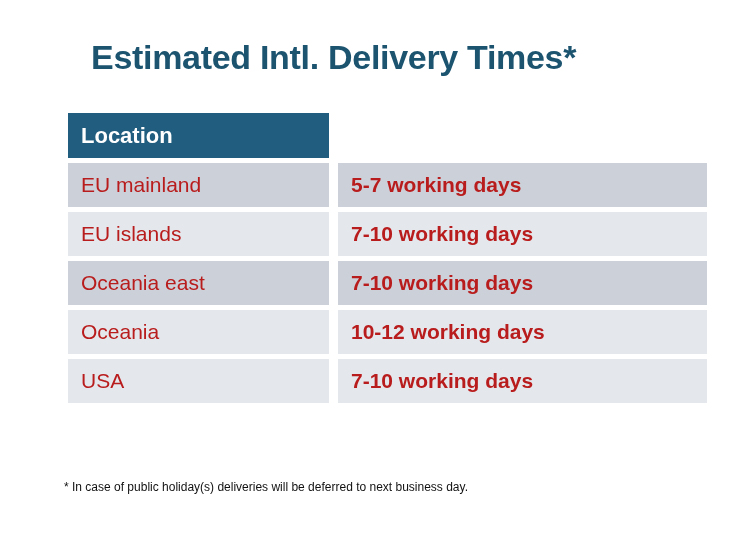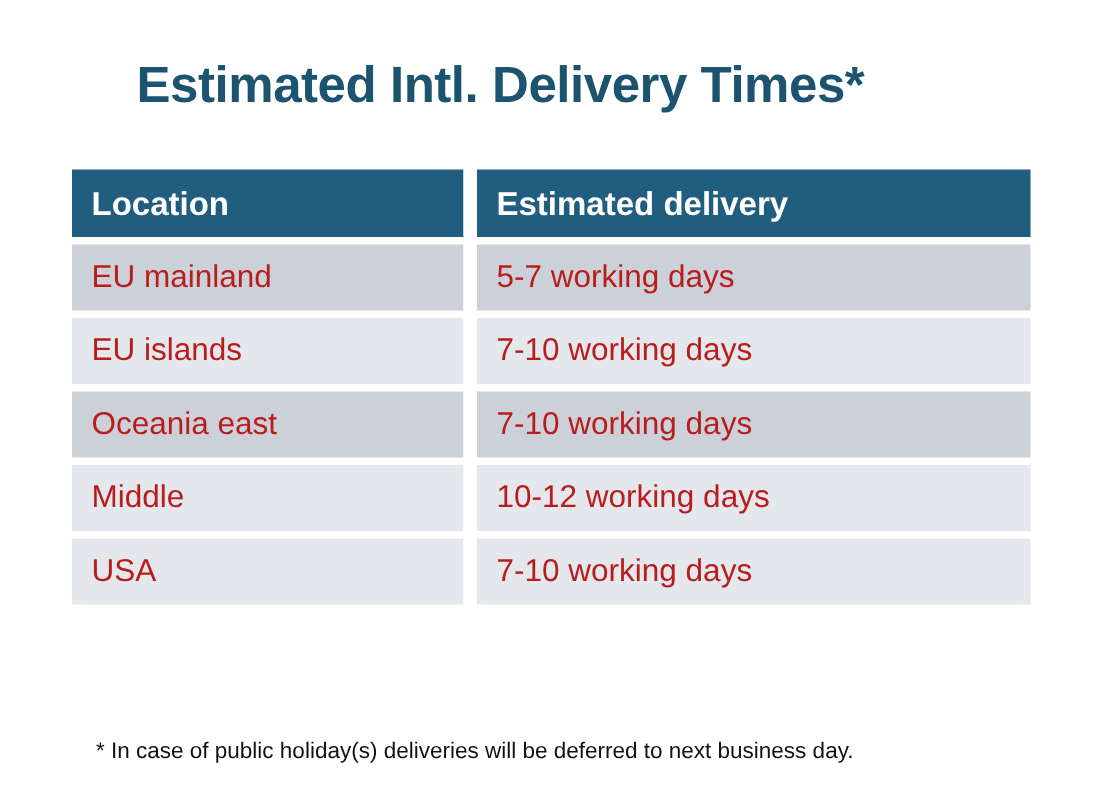--- a/index.html
+++ b/index.html
@@ -28,21 +28,21 @@
     font-size: 34px;
     font-weight: bold;
     color: #1c5470;
     letter-spacing: -0.3px;
     line-height: 42px;
     white-space: nowrap;
     margin-left: 39px;
   }
   .delivery-table {
     position: absolute;
-    left: 48px;
+    left: 68px;
     top: 113px;
     width: 639px;
     border-collapse: separate;
     border-spacing: 0;
   }
   .table-row {
     display: flex;
     width: 639px;
     margin-bottom: 5px;
   }
@@ -64,20 +64,21 @@
   }
   .cell-gap {
     width: 9px;
     flex: 0 0 9px;
     background: #ffffff;
     height: 44px;
   }
   .cell-delivery {
     width: 369px;
     flex: 0 0 369px;
+    font-weight: bold;
   }
   .header-row .cell {
     background: #215d7e;
     color: #ffffff;
     font-weight: bold;
     font-size: 22px;
     height: 45px;
   }
   .header-row .cell-gap {
     background: #ffffff;
@@ -87,39 +88,38 @@
     background: #ccd1d9;
   }
   .row-light .cell-location,
   .row-light .cell-delivery {
     background: #e4e8ec;
     text-align: right;
   }
   .footnote {
     position: absolute;
     left: 64px;
-    top: 492px;
-    font-size: 15px;
+    top: 480px;
+    font-size: 12px;
     color: #111111;
     white-space: nowrap;
   }
 </style>
 </head>
 <body>
 
 <div class="page">
 
   <div class="page-title">Estimated Intl. Delivery Times*</div>
 
   <div class="delivery-table">
 
     <div class="table-row header-row">
       <div class="cell cell-location">Location</div>
       <div class="cell-gap"></div>
-      <div class="cell cell-delivery">Estimated delivery</div>
     </div>
 
     <div class="table-row row-dark">
       <div class="cell cell-location">EU mainland</div>
       <div class="cell-gap"></div>
       <div class="cell cell-delivery">5-7 working days</div>
     </div>
 
     <div class="table-row row-light">
       <div class="cell cell-location">EU islands</div>
@@ -127,21 +127,21 @@
       <div class="cell cell-delivery">7-10 working days</div>
     </div>
 
     <div class="table-row row-dark">
       <div class="cell cell-location">Oceania east</div>
       <div class="cell-gap"></div>
       <div class="cell cell-delivery">7-10 working days</div>
     </div>
 
     <div class="table-row row-light">
-      <div class="cell cell-location">Middle</div>
+      <div class="cell cell-location">Oceania</div>
       <div class="cell-gap"></div>
       <div class="cell cell-delivery">10-12 working days</div>
     </div>
 
 
     <div class="table-row row-light">
       <div class="cell cell-location">USA</div>
       <div class="cell-gap"></div>
       <div class="cell cell-delivery">7-10 working days</div>
     </div>

